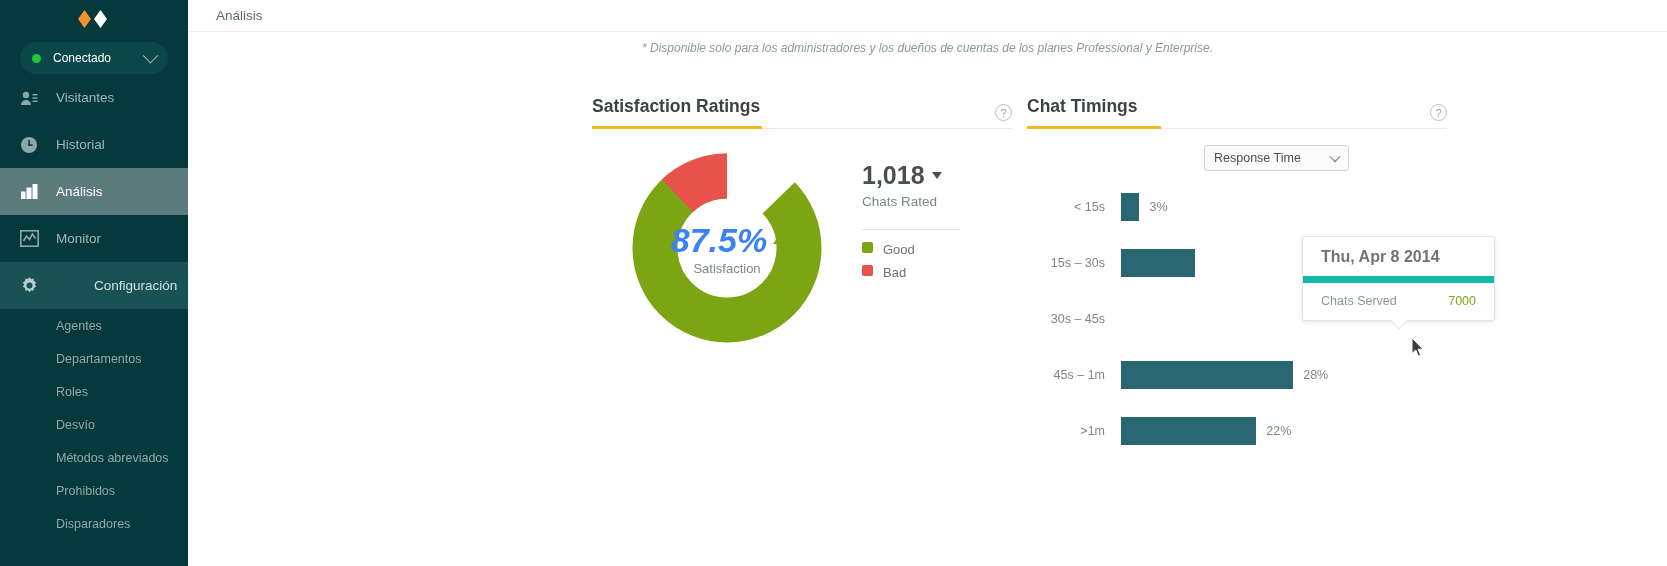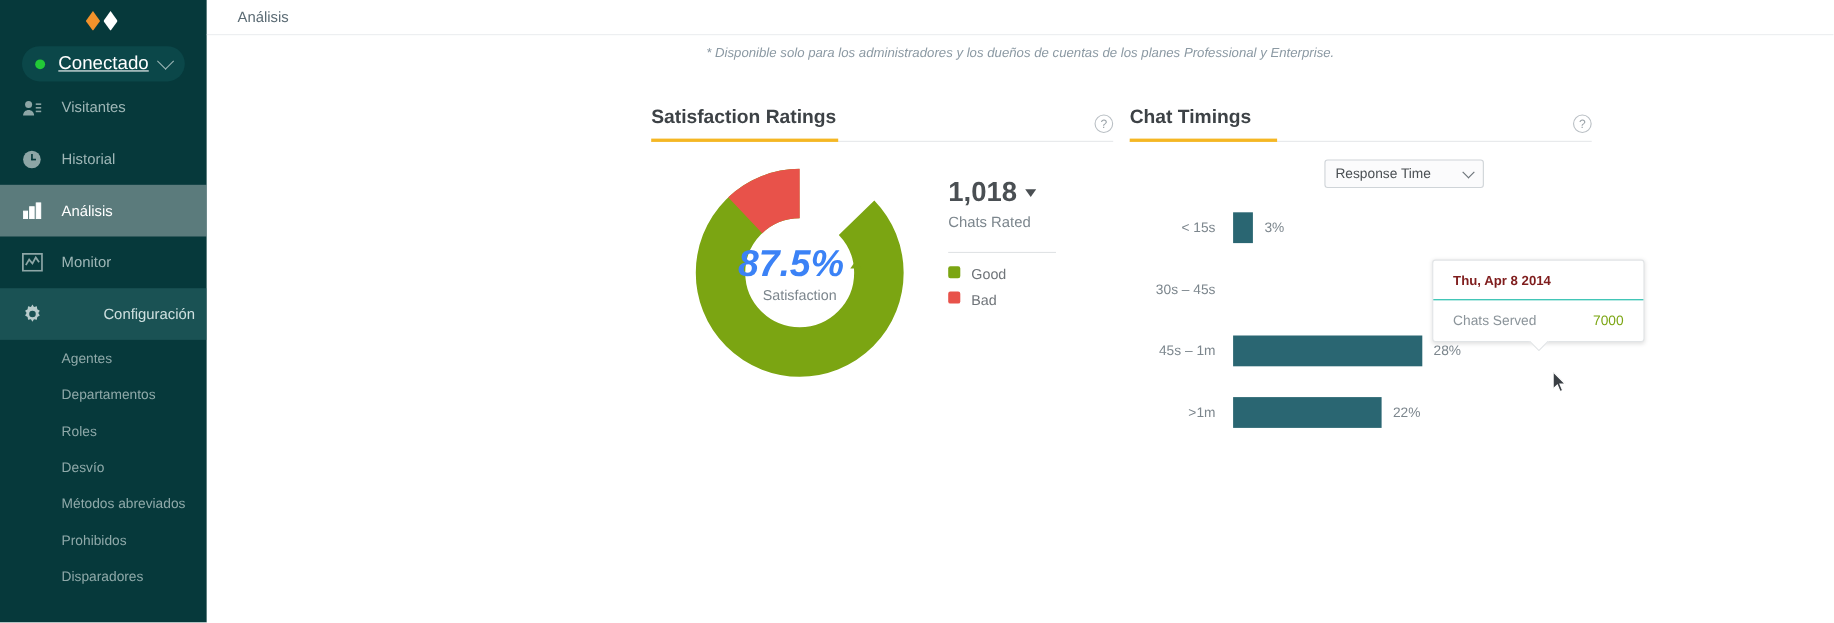--- a/index.html
+++ b/index.html
@@ -43,24 +43,23 @@
     cursor: pointer;
   }
   .status-dot {
     width: 9px; height: 9px; border-radius: 50%;
     background: #22c937;
     flex: 0 0 9px;
   }
   .status-label {
     flex: 1;
     color: #ffffff;
-    font-size: 17px;
+    font-size: 12px;
     margin-left: 12px;
     white-space: nowrap;
-    text-decoration: underline;
   }
   .chev {
     width: 11px; height: 11px;
     border-right: 1.6px solid #9bb5b5;
     border-bottom: 1.6px solid #9bb5b5;
     transform: rotate(45deg) translate(-2px,-2px);
     flex: 0 0 11px;
   }
   .chev.up { transform: rotate(225deg) translate(-2px,-2px); }
 
@@ -221,22 +220,22 @@
     left: 1114px; top: 236px;
     width: 193px;
     background: #ffffff;
     border: 1px solid #e1e4e6;
     border-radius: 3px;
     box-shadow: 0 1px 4px rgba(0,0,0,0.12);
     z-index: 40;
   }
   .tt-head {
     padding: 11px 18px 10px;
-    font-size: 12px; font-weight: bold; color: #7f1d1d;
-    border-bottom: 1px solid #14b8a6;
+    font-size: 16px; font-weight: bold; color: #737373;
+    border-bottom: 7px solid #14b8a6;
   }
   .tt-row {
     display: flex; align-items: center;
     padding: 11px 18px 12px;
     font-size: 12.5px;
   }
   .tt-key { color: #8b949a; }
   .tt-val { margin-left: auto; color: #7ba512; }
   .tt-arrow {
     position: absolute; left: 50%; bottom: -9px;
@@ -428,20 +427,27 @@
 
         <div class="bars" id="bars">
             <div class="bar-row">
               <div class="bar-label">&lt; 15s</div>
               <div class="bar-track">
                 <div class="bar-fill" style="width: 18.45px; background: rgb(42, 102, 114);"></div>
                 <div class="bar-pct" style="left: 28.45px;">3%</div>
               </div>
             </div>
             <div class="bar-row">
+              <div class="bar-label">15s – 30s</div>
+              <div class="bar-track">
+                <div class="bar-fill" style="width: 73.8px; background: rgb(42, 102, 114);"></div>
+                <div class="bar-pct" style="left: 83.8px;"></div>
+              </div>
+            </div>
+            <div class="bar-row">
               <div class="bar-label">30s – 45s</div>
             </div>
             <div class="bar-row">
               <div class="bar-label">45s – 1m</div>
               <div class="bar-track">
                 <div class="bar-fill" style="width: 172.2px; background: rgb(42, 102, 114);"></div>
                 <div class="bar-pct" style="left: 182.2px;">28%</div>
               </div>
             </div>
             <div class="bar-row">

